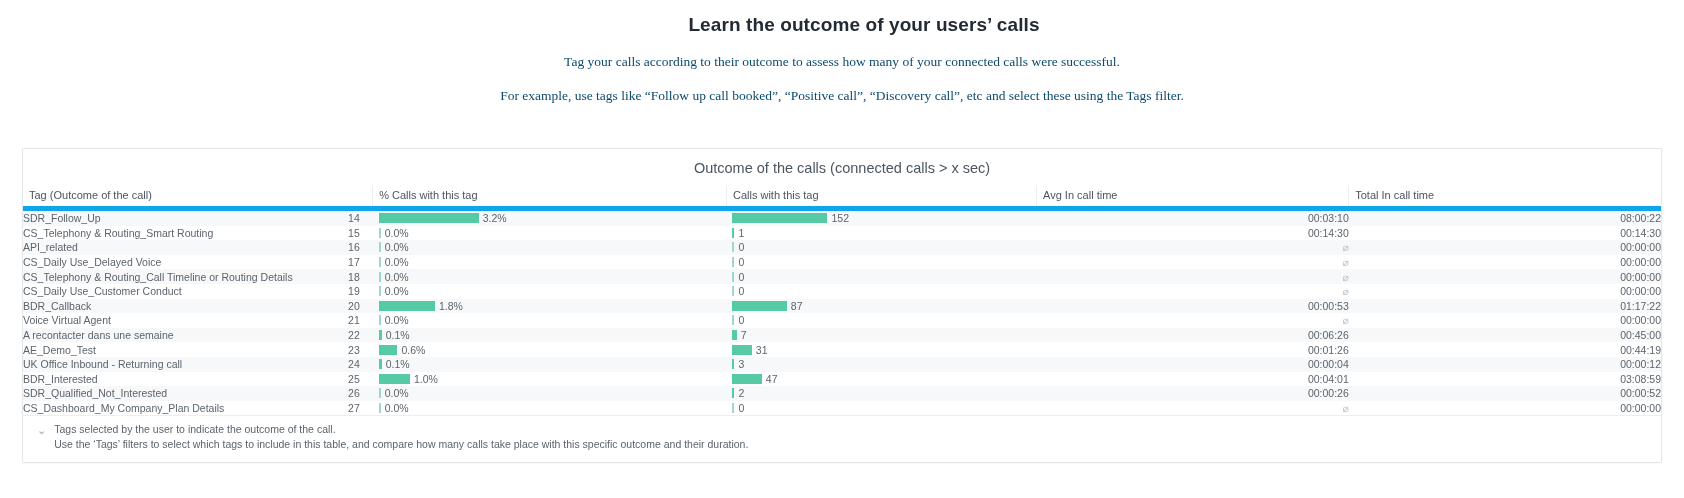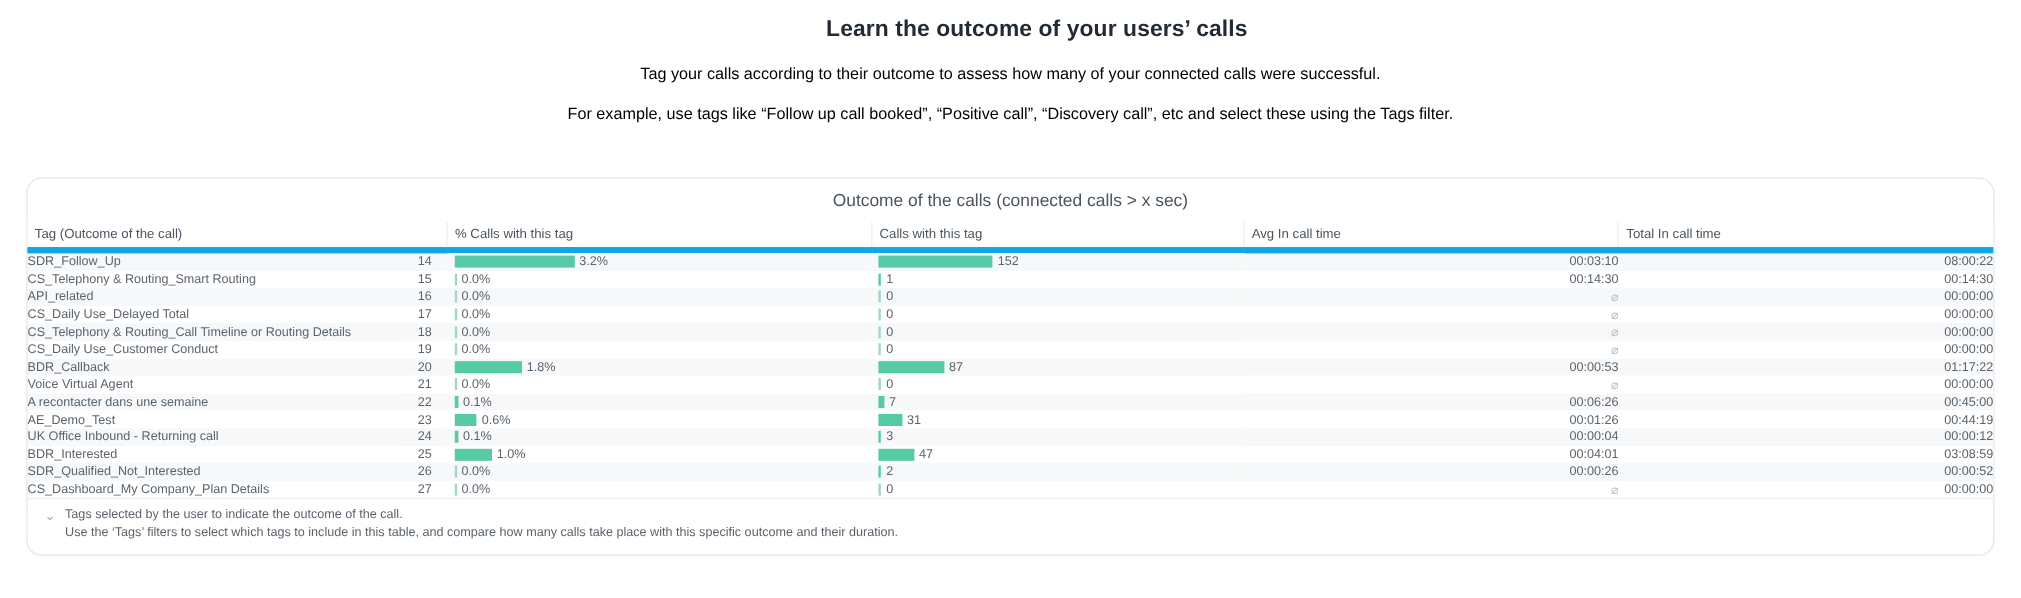--- a/index.html
+++ b/index.html
@@ -25,32 +25,33 @@
   .intro h1 {
     font-size: 19px;
     font-weight: bold;
     color: #222b33;
     margin: 4px 0 0 0;
     letter-spacing: 0.1px;
     padding-left: 44px;
   }
   .intro p {
     font-size: 13.5px;
-    color: #000000;
+    color: #0c4a6e;
     margin: 18px 0 0 0;
     font-weight: 400;
+    font-family: Liberation Serif, serif;
   }
   .card {
     position: absolute;
     left: 22px;
     top: 148px;
     width: 1640px;
     background: #ffffff;
     border: 1px solid #e4e7ea;
-    border-radius: 13px;
+    border-radius: 1px;
     box-sizing: border-box;
     box-shadow: 0 1px 2px rgba(0,0,0,0.03);
   }
   .card-title {
     text-align: center;
     font-size: 14.5px;
     color: #4a5560;
     padding: 11px 0 9px 0;
     font-weight: 400;
   }
@@ -233,21 +234,21 @@
             <td class="barcell divider-col">
               <div class="barwrap">
                 <div class="bar zero"></div>
                 <span class="barlabel">0</span>
               </div>
             </td>
             <td class="cell-num divider-col muted">⌀</td>
             <td class="cell-num divider-col">00:00:00</td>
           </tr>
           <tr class="row-plain">
-            <td class="cell-tag">CS_Daily Use_Delayed Total</td>
+            <td class="cell-tag">CS_Daily Use_Delayed Voice</td>
             <td class="cell-idx">17</td>
             <td class="barcell divider-col">
               <div class="barwrap">
                 <div class="bar zero"></div>
                 <span class="barlabel">0.0%</span>
               </div>
             </td>
             <td class="barcell divider-col">
               <div class="barwrap">
                 <div class="bar zero"></div>

